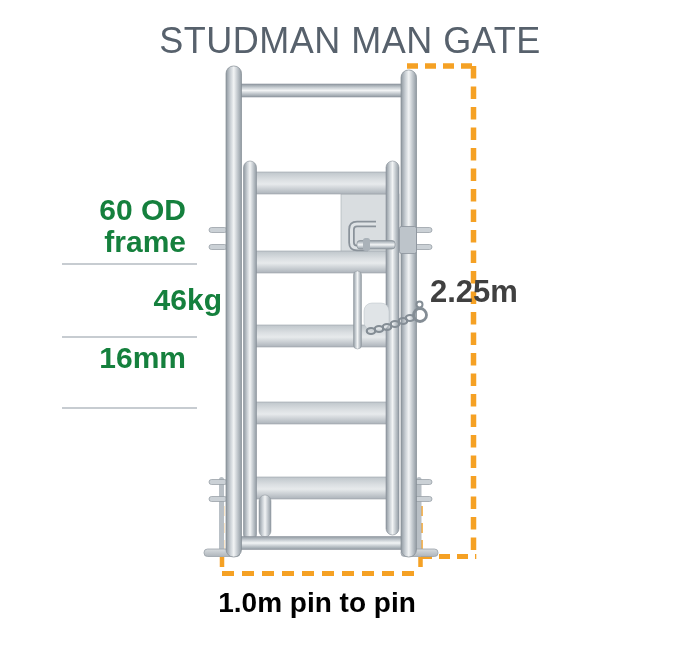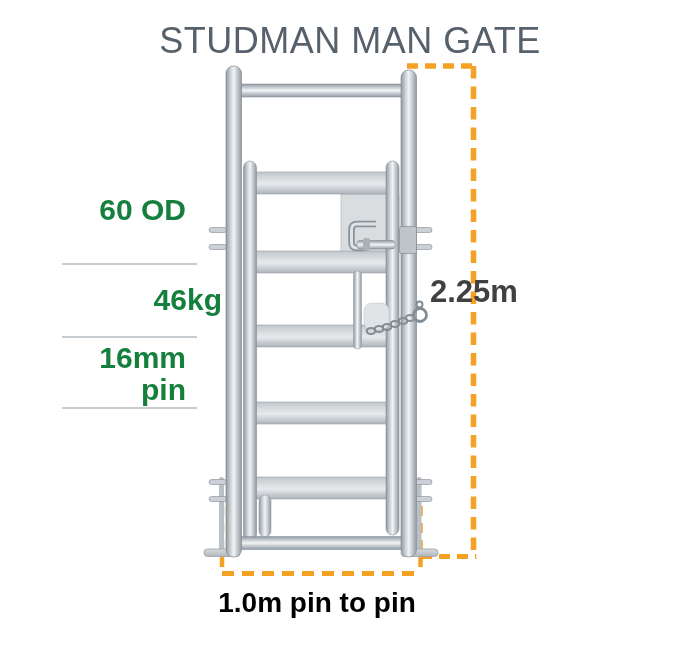--- a/index.html
+++ b/index.html
@@ -180,30 +180,30 @@
       </g>
       <circle cx="420" cy="315" r="6.5" fill="none" stroke="#848D95" stroke-width="2.8"></circle>
       <circle cx="419.5" cy="304.5" r="3" fill="none" stroke="#848D95" stroke-width="2"></circle>
     </g>
   </svg>
 
   <h1 class="title">STUDMAN MAN GATE</h1>
 
   <div class="spec spec1">
     <div>60 OD</div>
+    <div>frame</div>
   </div>
   <div class="divider d1"></div>
 
   <div class="spec spec2">
     <div>46kg</div>
   </div>
   <div class="divider d2"></div>
 
   <div class="spec spec3">
     <div>16mm</div>
-    <div>pin</div>
   </div>
   <div class="divider d3"></div>
 
   <div class="dim-height">2.25m</div>
   <div class="dim-width">1.0m pin to pin</div>
 
 </div>
 
 </body></html>

